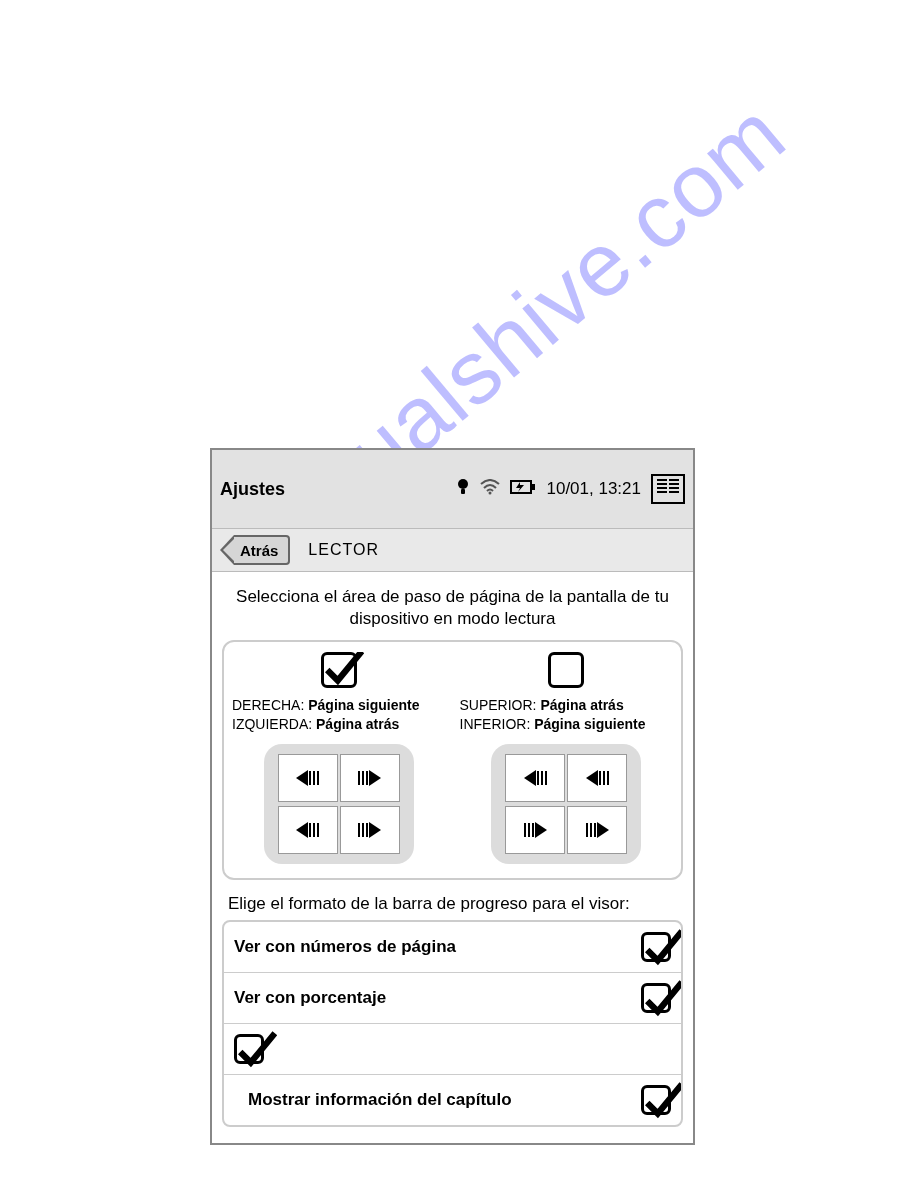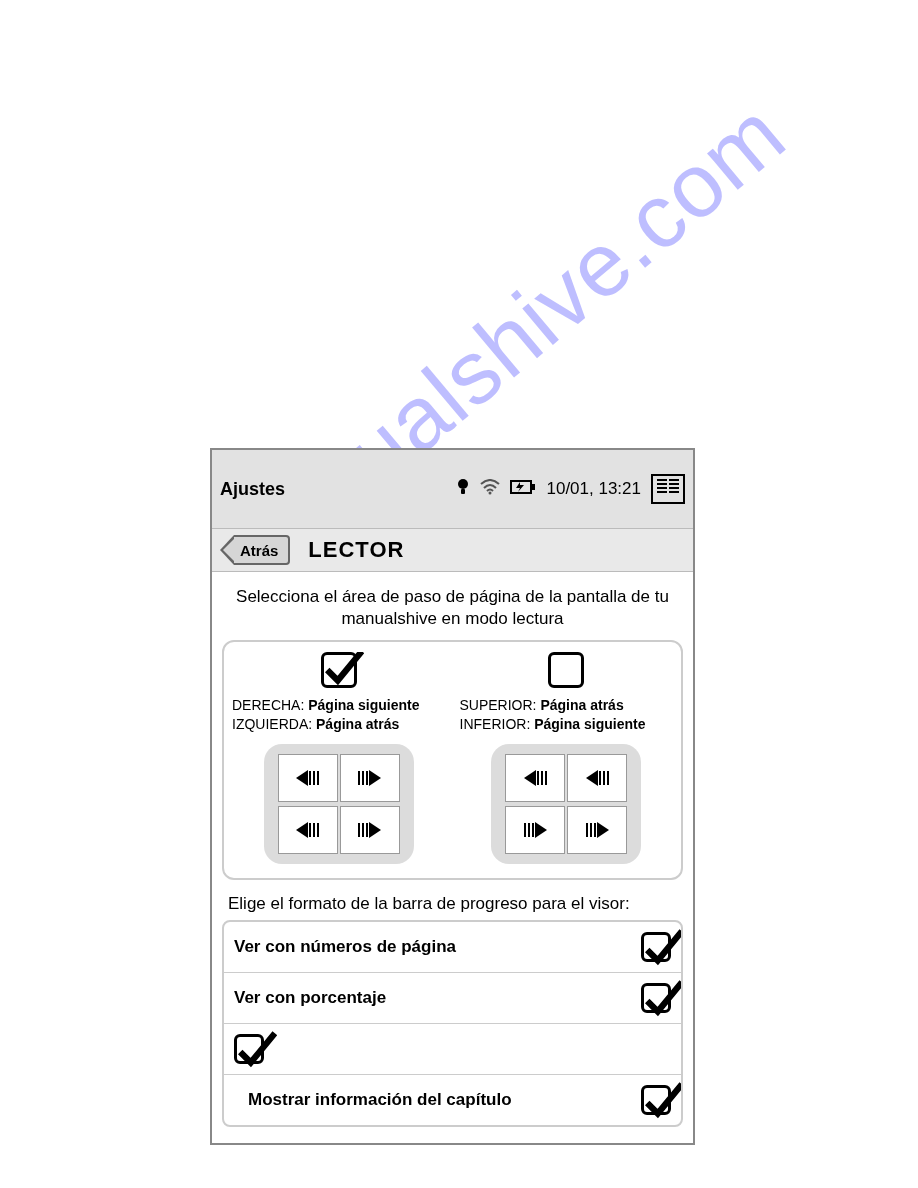--- a/index.html
+++ b/index.html
@@ -81,22 +81,22 @@
   .back-btn::after {
     content: "";
     position: absolute;
     left: -11px; top: 1px;
     width: 0; height: 0;
     border-top: 12px solid transparent;
     border-bottom: 12px solid transparent;
     border-right: 12px solid #d6d6d6;
   }
   .navbar .section-title {
-    font-weight: 700;
-    font-size: 22px;
+    font-weight: 400;
+    font-size: 16px;
     letter-spacing: 1px;
   }
   
   .content { padding: 14px 10px 16px; }
   .instruction {
     text-align: center;
     font-size: 17px;
     line-height: 1.3;
     margin-bottom: 10px;
   }
@@ -258,21 +258,21 @@
       </span>
     </div>
   </div>
 
   <div class="navbar">
     <span class="back-btn">Atrás</span>
     <span class="section-title">LECTOR</span>
   </div>
 
   <div class="content">
-    <div class="instruction">Selecciona el área de paso de página de la pantalla de tu manualshive en modo lectura</div>
+    <div class="instruction">Selecciona el área de paso de página de la pantalla de tu dispositivo en modo lectura</div>
 
     <div class="options-box">
 
       <div class="option">
         <div class="checkbox checked">
           <svg viewBox="0 0 40 40">
               <path d="M5 22 L15 32 L38 4" stroke="#000" stroke-width="6" fill="none"></path>
             </svg>
         </div>
         <div class="labels-row">

